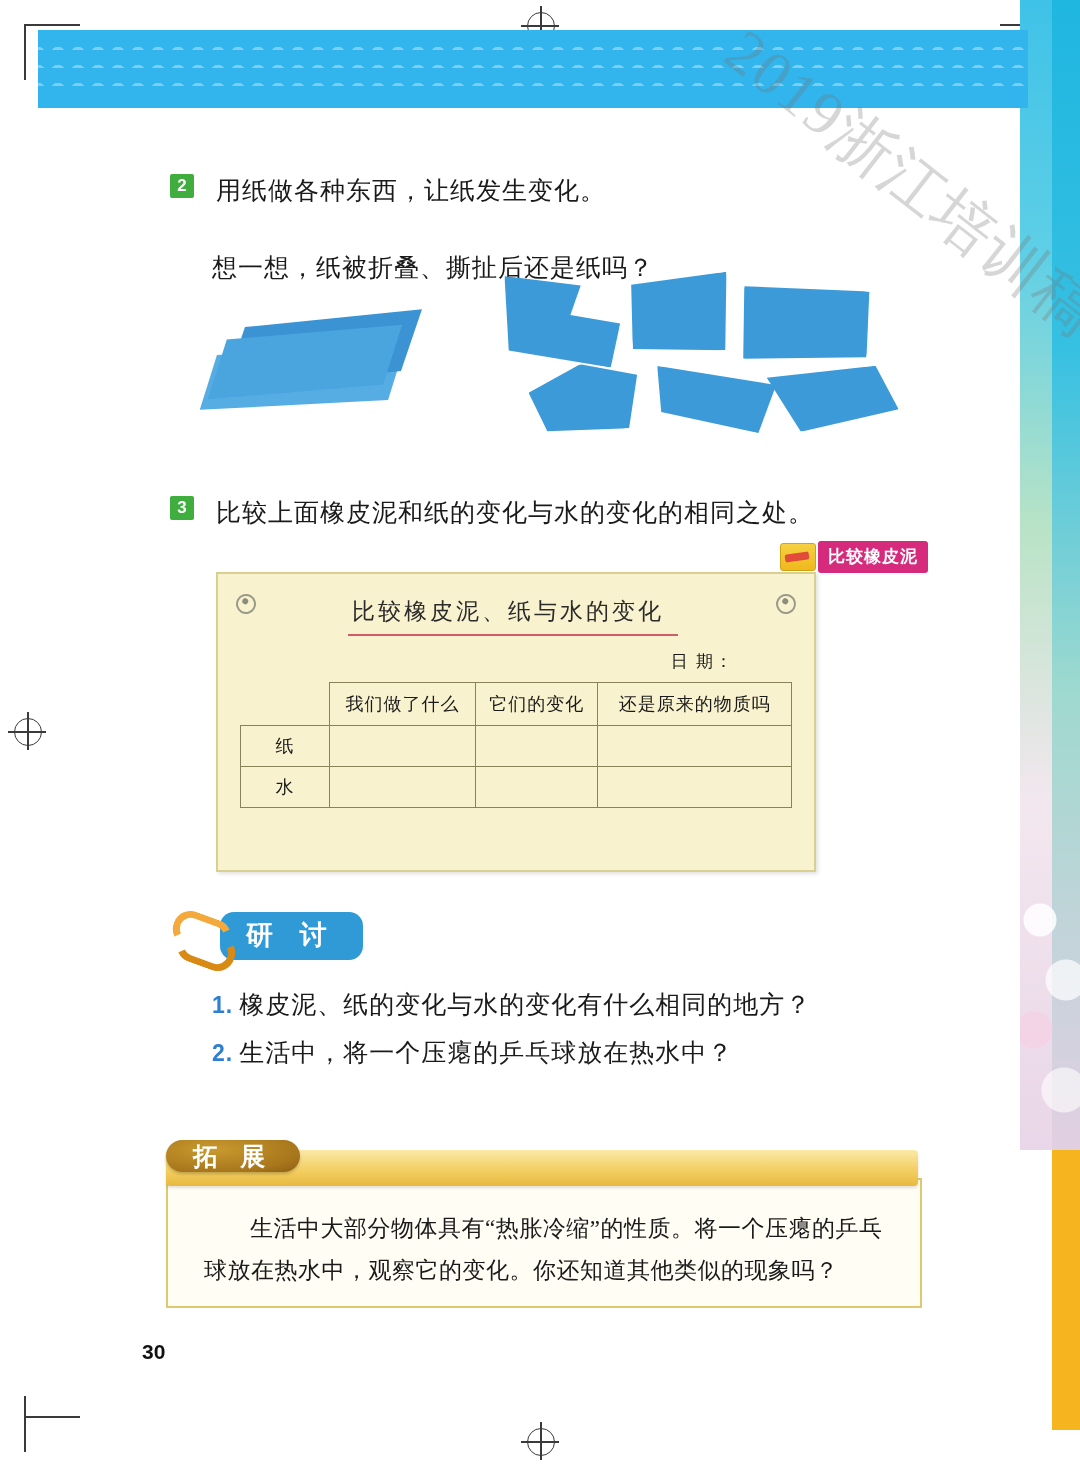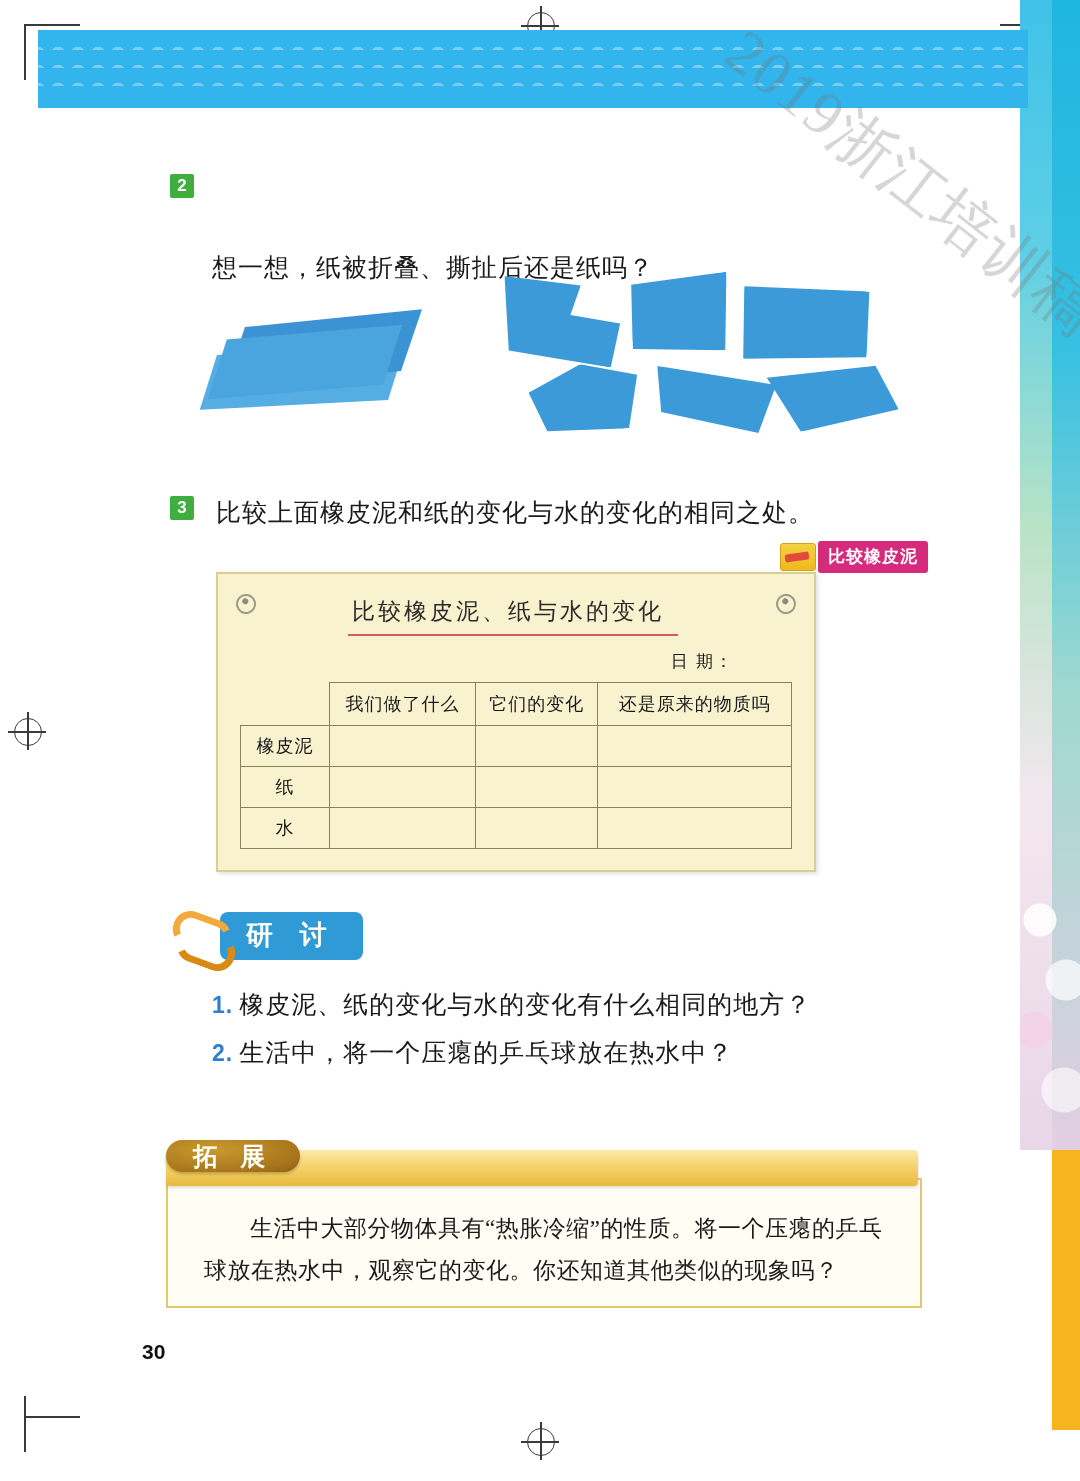--- a/index.html
+++ b/index.html
@@ -306,21 +306,21 @@
     border-bottom-color: transparent;
   }
   .arrow-icon .a1 { left: 2px; top: 2px; transform: rotate(20deg); border-color: #f4a93c transparent transparent #f4a93c; }
   .arrow-icon .a2 { left: 6px; top: 18px; transform: rotate(200deg); border-color: #d98a15 transparent transparent #d98a15; }
   .discuss-label {
     background: #2f9ad6;
     color: #fff;
     font-size: 27px;
     font-weight: bold;
     padding: 5px 26px 7px 26px;
-    border-radius: 8px;
+    border-radius: 14px;
     letter-spacing: 10px;
     margin-left: -6px;
   }
   .q-item {
     position: absolute;
     font-size: 25px;
     letter-spacing: 1px;
     display: flex;
     align-items: baseline;
   }
@@ -418,20 +418,21 @@
   <div class="wave-line" style="top:46px;"></div>
   <div class="wave-scallop"></div>
 </div>
 
 <div class="watermark">2019浙江培训稿</div>
 
 <div class="content">
 
   <div class="step-row" style="left:170px; top:170px;">
     <div class="step-num">2</div>
+    <div class="step-text">用纸做各种东西，让纸发生变化。</div>
   </div>
   <div class="step-sub" style="left:212px; top:218px;">想一想，纸被折叠、撕扯后还是纸吗？</div>
 
   <div class="photo-area">
     <div class="pp l3"></div>
     <div class="pp l2"></div>
     <div class="pp l1"></div>
     <div class="pp r1"></div>
     <div class="pp r2"></div>
     <div class="pp r3"></div>
@@ -457,26 +458,20 @@
     <div class="ws-title-underline"></div>
     <div class="ws-date">日 期：</div>
 
     <table class="ws-table">
       <tbody>
           <tr class="head">
         <td class="corner rowhead"></td>
         <td>我们做了什么</td>
         <td>它们的变化</td>
         <td>还是原来的物质吗</td>
-      </tr>
-      <tr>
-        <td class="rowhead">橡皮泥</td>
-        <td class="blank"></td>
-        <td class="blank"></td>
-        <td class="blank"></td>
       </tr>
       <tr>
         <td class="rowhead">纸</td>
         <td class="blank"></td>
         <td class="blank"></td>
         <td class="blank"></td>
       </tr>
       <tr>
         <td class="rowhead">水</td>
         <td class="blank"></td>

